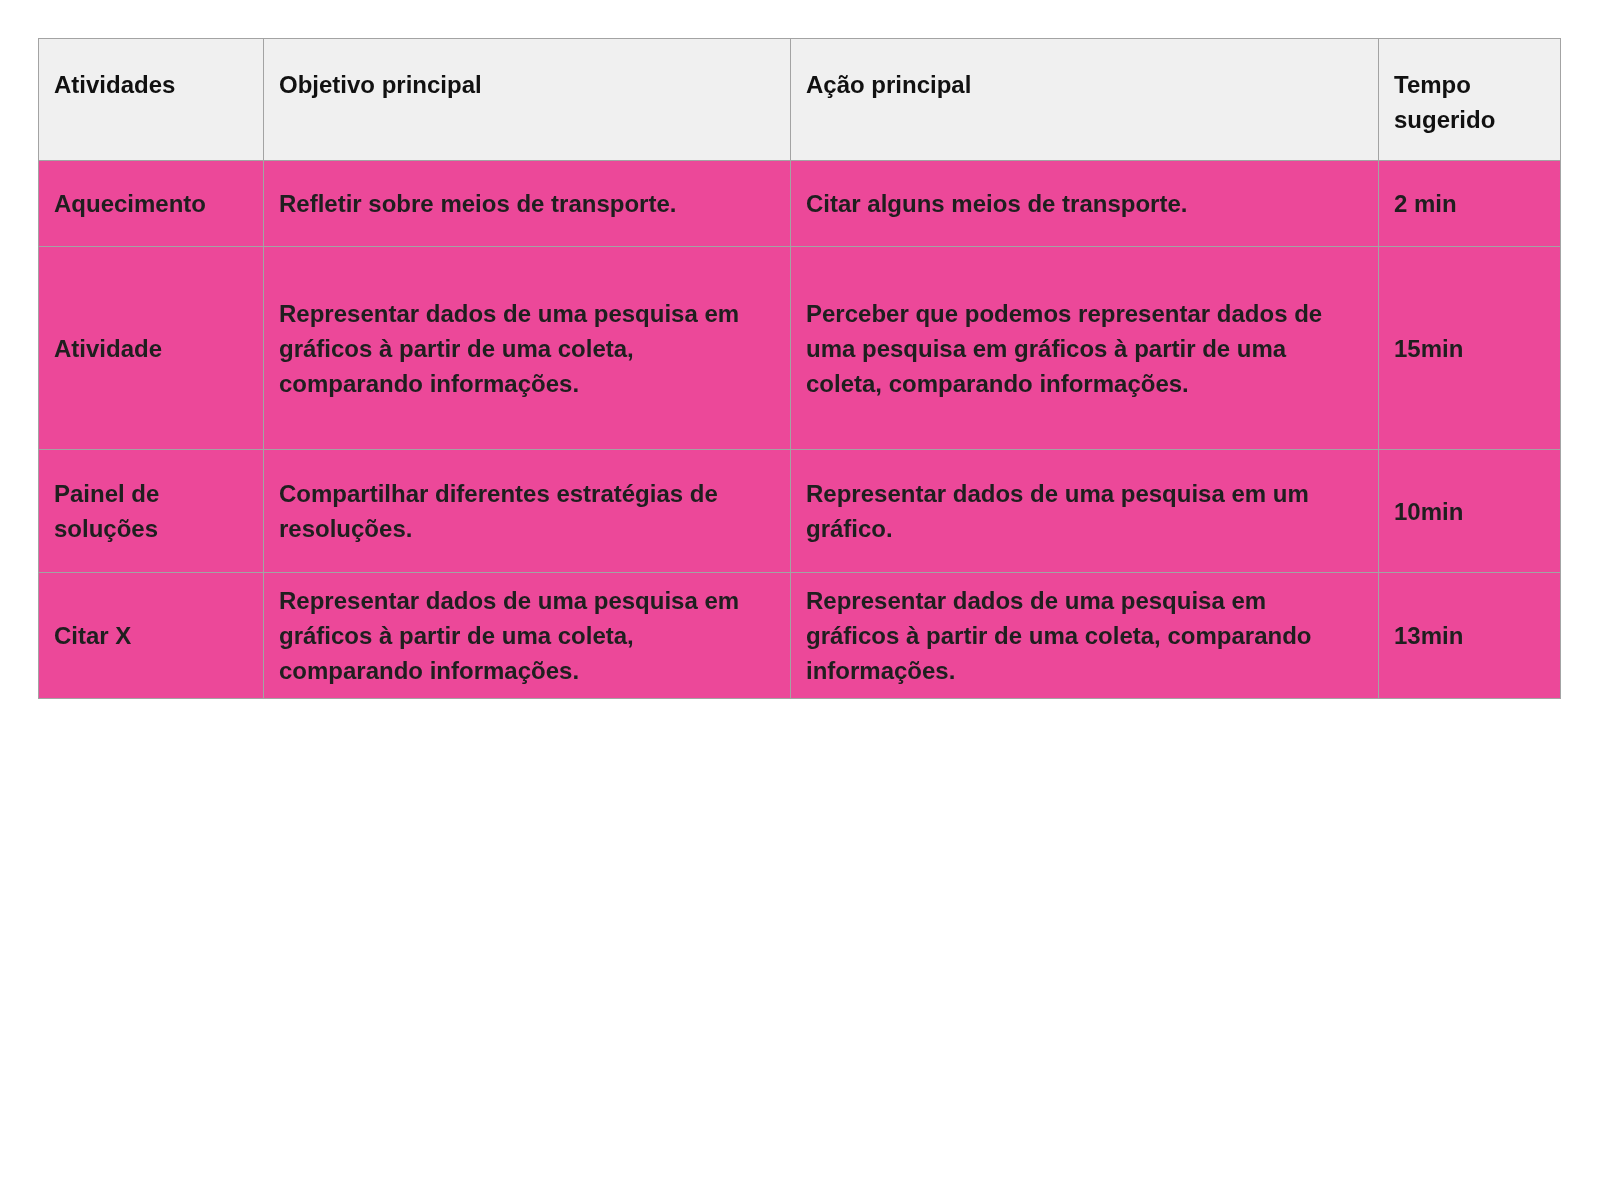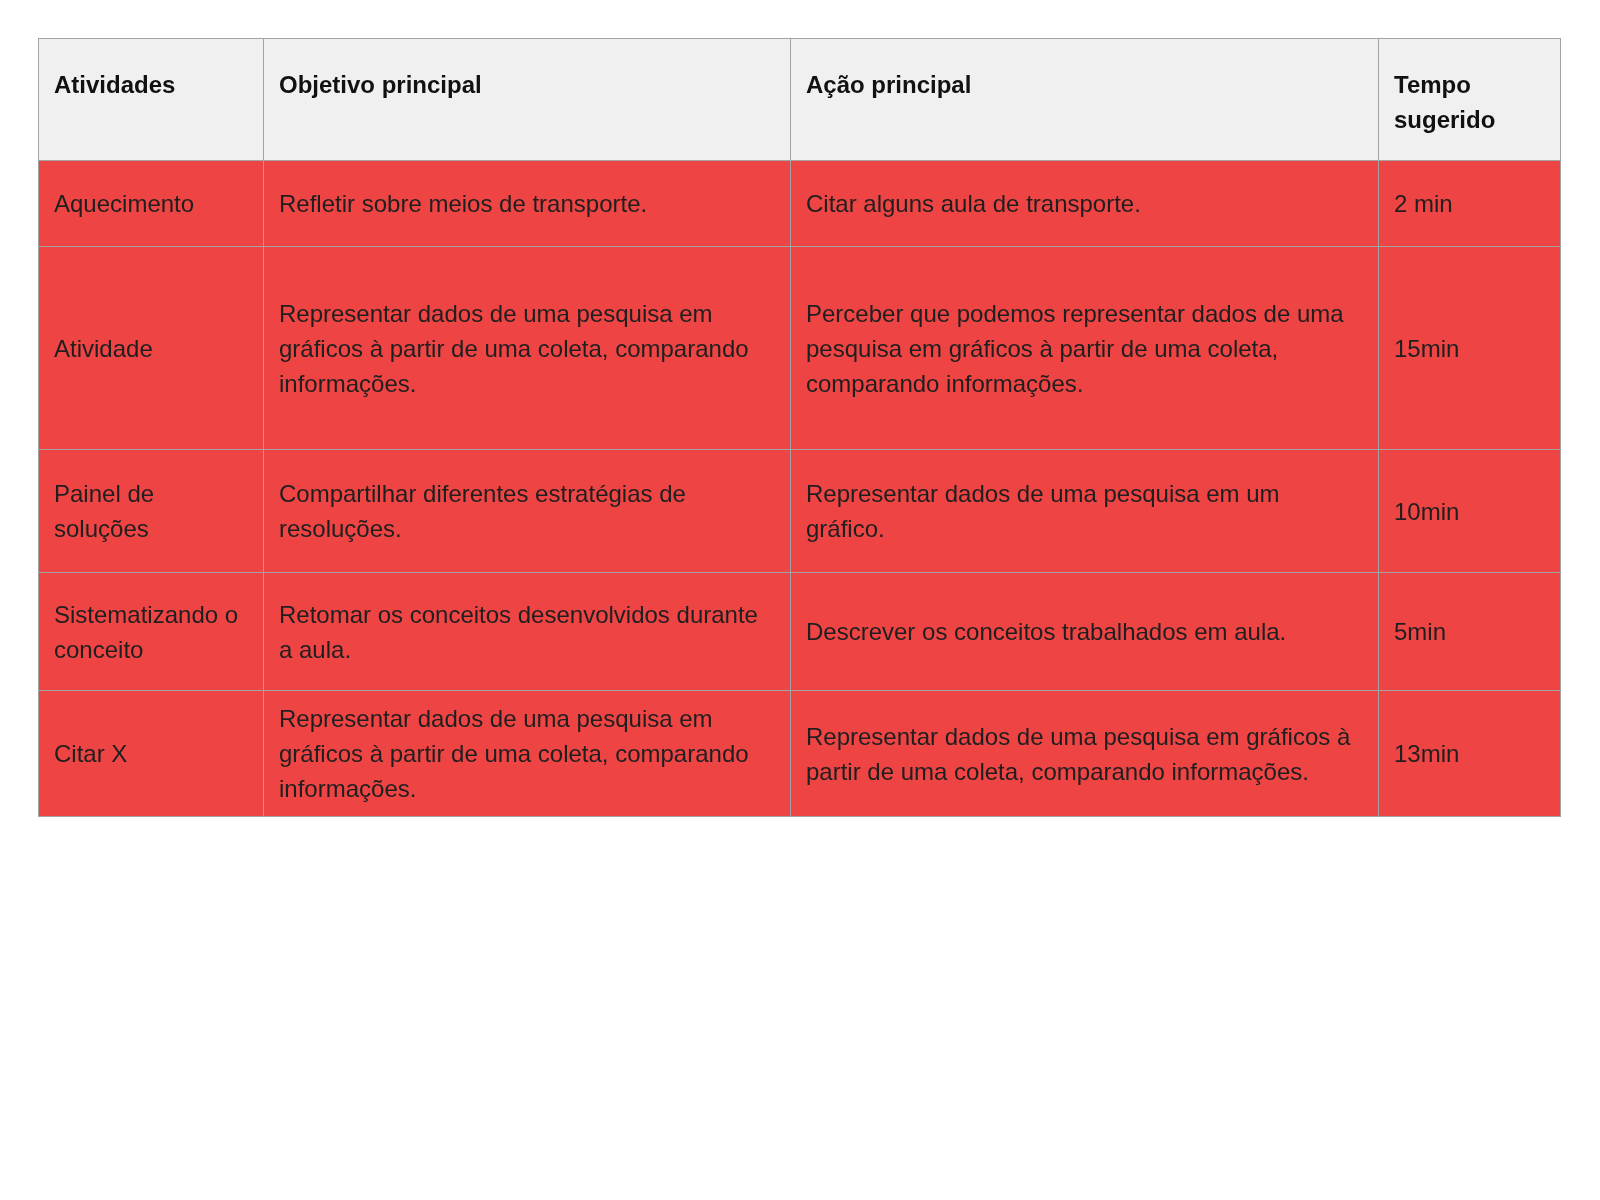--- a/index.html
+++ b/index.html
@@ -36,24 +36,24 @@
   table.plan thead th {
     background: #f0f0f0;
     color: #111111;
     font-weight: bold;
     vertical-align: top;
     padding-top: 28px;
     height: 122px;
     box-sizing: border-box;
   }
   table.plan tbody td {
-    background: #ef4444;
+    background: #ec4899;
     vertical-align: middle;
     color: #1f1f1f;
-    font-weight: normal;
+    font-weight: bold;
   }
   
   tbody tr:nth-child(1) { height: 86px; }
   tbody tr:nth-child(2) { height: 203px; }
   tbody tr:nth-child(3) { height: 123px; padding-left: 48px; }
   tbody tr:nth-child(4) { height: 118px; }
   tbody tr:nth-child(5) { height: 122px; }
   tbody tr:nth-child(6) { height: 188px; }
   
   col.c-atividades { width: 225px; }
@@ -93,40 +93,34 @@
         <th>Atividades</th>
         <th>Objetivo principal</th>
         <th>Ação principal</th>
         <th>Tempo sugerido</th>
       </tr>
     </thead>
     <tbody>
       <tr>
         <td>Aquecimento</td>
         <td>Refletir sobre meios de transporte.</td>
-        <td>Citar alguns aula de transporte.</td>
+        <td>Citar alguns meios de transporte.</td>
         <td>2 min</td>
       </tr>
       <tr>
         <td>Atividade</td>
         <td>Representar dados de uma pesquisa em gráficos à partir de uma coleta, comparando informações.</td>
         <td>Perceber que podemos representar dados de uma pesquisa em gráficos à partir de uma coleta, comparando informações.</td>
         <td>15min</td>
       </tr>
       <tr>
         <td>Painel de soluções</td>
         <td>Compartilhar diferentes estratégias de resoluções.</td>
         <td>Representar dados de uma pesquisa em um gráfico.</td>
         <td>10min</td>
-      </tr>
-      <tr>
-        <td>Sistematizando o conceito</td>
-        <td>Retomar os conceitos desenvolvidos durante a aula.</td>
-        <td>Descrever os conceitos trabalhados em aula.</td>
-        <td>5min</td>
       </tr>
       <tr>
         <td>Citar X</td>
         <td>Representar dados de uma pesquisa em gráficos à partir de uma coleta, comparando informações.</td>
         <td>Representar dados de uma pesquisa em gráficos à partir de uma coleta, comparando informações.</td>
         <td>13min</td>
       </tr>
     </tbody>
   </table>
 

